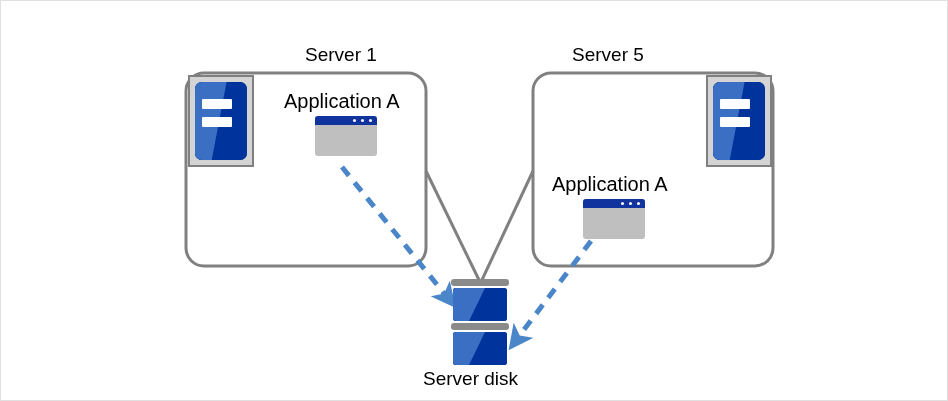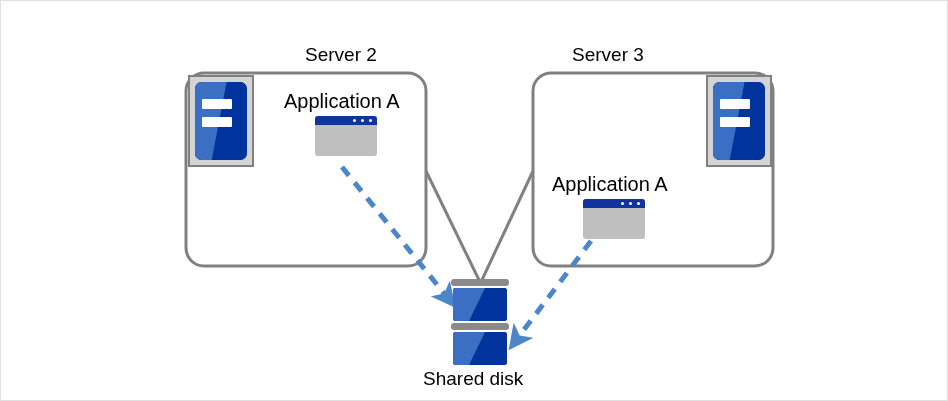--- a/index.html
+++ b/index.html
@@ -145,21 +145,21 @@
     <rect x="532" y="72" width="240" height="193" rx="18" ry="18" fill="#ffffff" stroke="#808080" stroke-width="3"></rect>
 
     <line x1="425" y1="170" x2="479" y2="281" stroke="#808080" stroke-width="3"></line>
     <line x1="532" y1="170" x2="480" y2="281" stroke="#808080" stroke-width="3"></line>
 
     <line x1="341" y1="166" x2="446" y2="296" stroke="#4a86c8" stroke-width="5" stroke-dasharray="11 9" stroke-linecap="butt" marker-end="url(#blueArrowHead)"></line>
 
     <line x1="590" y1="240" x2="516" y2="338" stroke="#4a86c8" stroke-width="5" stroke-dasharray="11 9" stroke-linecap="butt" marker-end="url(#blueArrowHead)"></line>
   </svg>
 
-  <div class="label server-title" style="left:304px; top:44px;">Server 2</div>
+  <div class="label server-title" style="left:304px; top:44px;">Server 1</div>
 
   <div class="server-icon" style="left:187px; top:74px; width:66px; height:92px;">
     <div class="body">
       <svg class="sheen" viewBox="0 0 56 82" preserveAspectRatio="none">
         <rect x="0" y="0" width="56" height="82" fill="#00339c"></rect>
         <polygon points="0,0 34,0 18,82 0,82" fill="#3a6fc4"></polygon>
       </svg>
       <div class="bar bar1"></div>
       <div class="bar bar2"></div>
     </div>
@@ -167,21 +167,21 @@
 
   <div class="label app-title" style="left:283px; top:90px;">Application A</div>
 
   <div class="app-icon" style="left:314px; top:115px; width:62px; height:40px;">
     <div class="titlebar"></div>
     <div class="dot" style="right:21px;"></div>
     <div class="dot" style="right:13px;"></div>
     <div class="dot" style="right:5px;"></div>
   </div>
 
-  <div class="label server-title" style="left:571px; top:44px;">Server 3</div>
+  <div class="label server-title" style="left:571px; top:44px;">Server 5</div>
 
   <div class="server-icon" style="left:705px; top:74px; width:66px; height:92px;">
     <div class="body">
       <svg class="sheen" viewBox="0 0 56 82" preserveAspectRatio="none">
         <rect x="0" y="0" width="56" height="82" fill="#00339c"></rect>
         <polygon points="0,0 34,0 18,82 0,82" fill="#3a6fc4"></polygon>
       </svg>
       <div class="bar bar1"></div>
       <div class="bar bar2"></div>
     </div>
@@ -209,15 +209,15 @@
   <div class="disk-unit" style="left:450px; top:322px; width:58px; height:44px;">
     <div class="cap"></div>
     <div class="platter">
       <svg class="sheen" viewBox="0 0 54 33" preserveAspectRatio="none">
         <rect x="0" y="0" width="54" height="33" fill="#00339c"></rect>
         <polygon points="0,0 32,0 16,33 0,33" fill="#3a6fc4"></polygon>
       </svg>
     </div>
   </div>
 
-  <div class="label disk-title" style="left:422px; top:368px;">Shared disk</div>
+  <div class="label disk-title" style="left:422px; top:368px;">Server disk</div>
 
 </div>
 
 </body></html>

